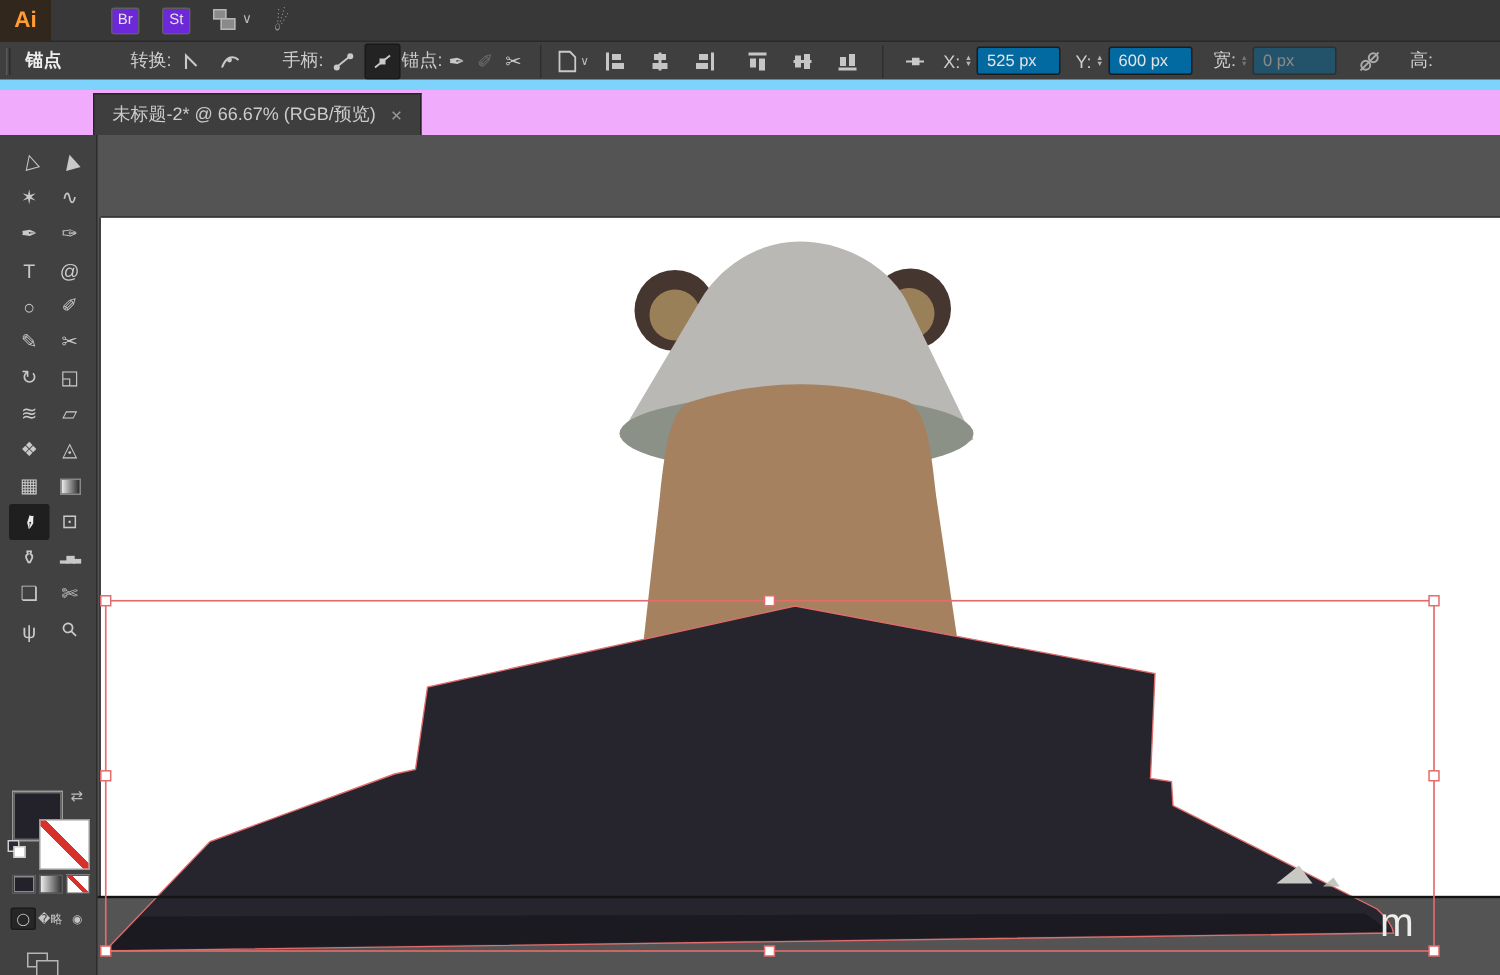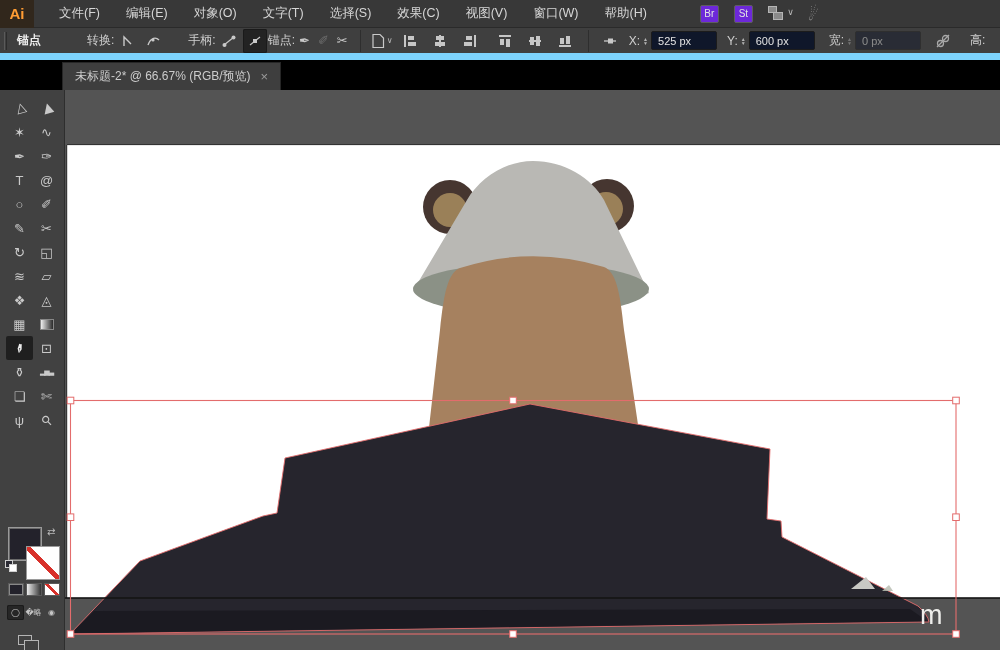--- a/index.html
+++ b/index.html
@@ -20,28 +20,28 @@
   
   .controlbar{height:32px;background:#3f3f3f;border-bottom:7px solid #7dd3fc;display:flex;align-items:center;overflow:hidden;white-space:nowrap;}
   .dragbar{width:3px;height:18px;border-left:1px solid #5a5a5a;border-right:1px solid #2c2c2c;margin-left:4px;}
   .cb-label{color:#cfcfcf;font-size:12px;}
   .cb-label.bold{color:#ededed;font-weight:bold;margin-left:10px;}
   .icobtn{width:24px;height:24px;display:flex;align-items:center;justify-content:center;border-radius:2px;margin:0 1px;}
   .icobtn.pressed{background:#232323;box-shadow:inset 0 0 0 1px #1a1a1a;}
   .icobtn svg{display:block;}
   .vsep{width:1px;height:22px;background:#2e2e2e;margin:0 8px;}
   .stepper{display:inline-flex;flex-direction:column;line-height:4px;margin:0 3px;color:#b5b5b5;font-size:5px;}
-  .pxfield{width:66px;height:19px;background:#0f172a;border:1px solid #1c1c1c;border-radius:2px;color:#e3e3e3;font-size:11px;display:inline-flex;align-items:center;padding-left:6px;text-align:center;}
+  .pxfield{width:56px;height:19px;background:#0369a1;border:1px solid #1c1c1c;border-radius:2px;color:#e3e3e3;font-size:11px;display:inline-flex;align-items:center;padding-left:6px;text-align:center;}
   .disabled{opacity:.45;}
   .glyphico{color:#c9c9c9;font-size:13px;margin:0 4px;}
   .glyphico.dim{color:#6f6f6f;}
   .ali svg rect{fill:#c6c6c6;}
   .ali{margin:0 3px;}
   
-  .tabbar{height:30px;background:#000000;display:flex;align-items:flex-end;}
+  .tabbar{height:30px;background:#f0abfc;display:flex;align-items:flex-end;}
   .tab{margin-left:62px;height:28px;background:#3e3e3e;border:1px solid #262626;border-bottom:none;display:flex;align-items:center;padding:0 12px;gap:10px;}
   .tab-title{color:#cccccc;font-size:12px;}
   .tab-close{color:#9a9a9a;font-size:13px;}
   
   .workspace{position:relative;width:1000px;height:560px;}
   .lefttools{position:absolute;left:0;top:0;width:65px;height:560px;background:#414141;border-right:1px solid #2e2e2e;}
   .toolgrid{display:grid;grid-template-columns:27px 27px;grid-auto-rows:24px;padding:6px 0 0 6px;}
   .tool{display:flex;align-items:center;justify-content:center;}
   .tool .g{color:#c9c9c9;font-size:13px;display:inline-block;}
   .tool.sel{background:#1f1f1f;border-radius:2px;}
@@ -72,31 +72,20 @@
   .scrmode .a{left:0;top:0;width:14px;height:10px;}
   .scrmode .b{left:6px;top:5px;width:15px;height:11px;background:#414141;}
   .canvas{position:absolute;left:65px;top:0;width:935px;height:560px;}
   .canvas svg{display:block;}
 </style>
 </head>
 <body>
 
 <div class="menubar">
   <div class="logo">Ai</div>
-  <div class="menu-items">
-      <div class="mi">文件(F)</div>
-      <div class="mi">编辑(E)</div>
-      <div class="mi">对象(O)</div>
-      <div class="mi">文字(T)</div>
-      <div class="mi">选择(S)</div>
-      <div class="mi">效果(C)</div>
-      <div class="mi">视图(V)</div>
-      <div class="mi">窗口(W)</div>
-      <div class="mi">帮助(H)</div>
-    </div>
   <div class="menu-right">
     <span class="badge">Br</span>
     <span class="badge">St</span>
     <span class="wsicon">
         <i class="r1"></i>
         <i class="r2"></i>
         <b>∨</b>
       </span>
     <span class="ccicon">☄</span>
   </div>

